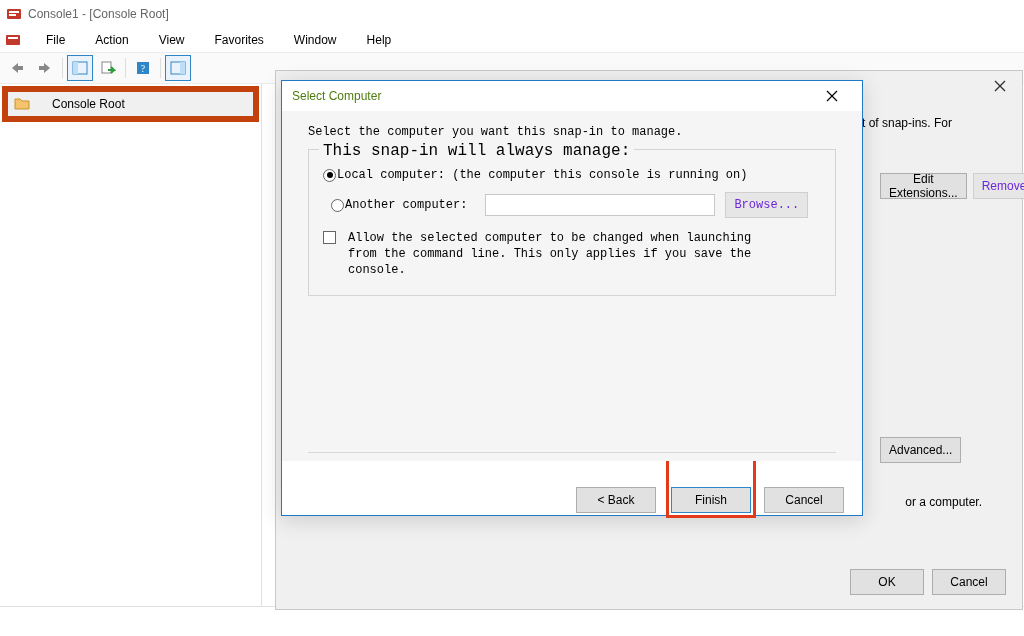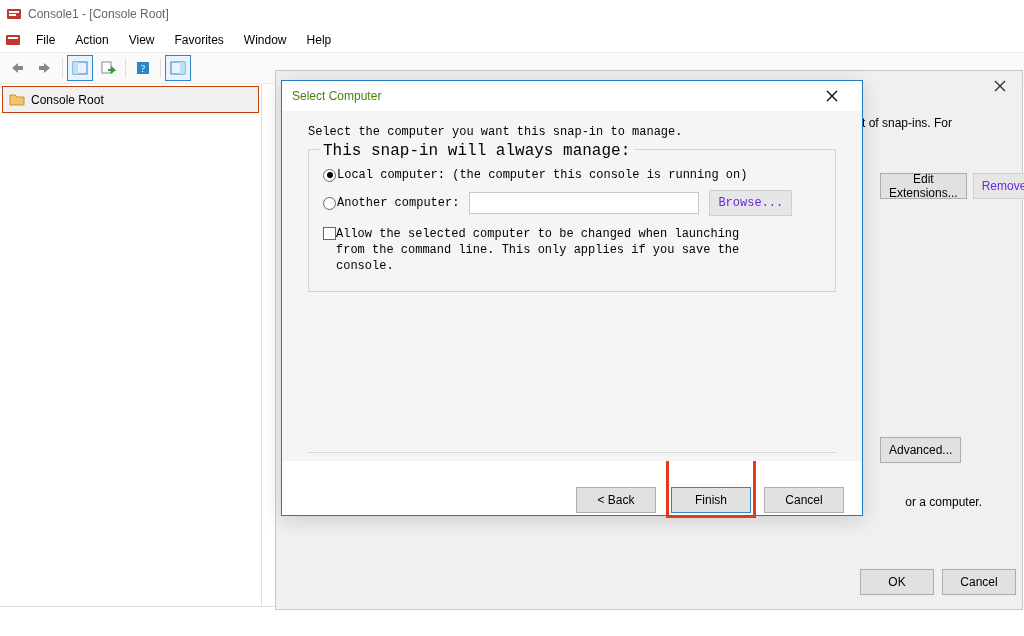--- a/index.html
+++ b/index.html
@@ -26,21 +26,21 @@
     .titlebar .app-icon {
       width: 16px; height: 16px;
       margin-right: 6px;
       display: inline-flex; align-items: center; justify-content: center;
     }
     .menubar {
       height: 24px;
       display: flex;
       align-items: center;
       padding: 0 2px;
-      gap: 0;
+      gap: 10px;
       background: #fff;
     }
     .menubar .app-icon {
       width: 18px; height: 18px;
       margin: 0 4px 0 2px;
       display: inline-flex; align-items: center; justify-content: center;
     }
     .menubar .menu-item {
       padding: 2px 10px;
       cursor: default;
@@ -68,25 +68,25 @@
       height: calc(636px - 28px - 24px - 32px - 30px);
       position: relative;
     }
     .tree {
       width: 262px;
       border-right: 1px solid #e0e0e0;
       background: #fff;
     }
     .tree-item {
       display: flex; align-items: center;
-      height: 27px;
+      height: 36px;
       padding: 0 6px;
-      gap: 6px;
+      gap: 22px;
       background: #f0f0f0;
-      border: 1px solid #c2410c;
+      border: 6px solid #c2410c;
       margin: 2px;
     }
     .folder-icon { width:16px; height:16px; display:inline-flex; }
     .content {
       flex: 1;
       position: relative;
       background: #fff;
     }
     .statusbar {
       height: 30px;
@@ -127,21 +127,21 @@
       cursor: default;
     }
     .win-btn.disabled { color:#6d28d9; border-color:#cfcfcf; background:#e6e6e6; }
     .bg-advanced {
       position:absolute; right:18px; top:366px; width:124px;
     }
     .bg-lower-frag {
       position:absolute; right:40px; top:424px; font-size:12px;
     }
     .bg-ok-cancel {
-      position:absolute; right:6px; bottom:14px;
+      position:absolute; right:16px; bottom:14px;
       display:flex; gap:8px;
     }
     .bg-capD { position:absolute; left:4px; top:406px; font-size:12px; }
 
     
     .wizard {
       position: absolute;
       left: 281px; top: 80px;
       width: 582px; height: 436px;
       border: 1px solid #1e7ac6;
@@ -194,21 +194,21 @@
       width:13px;height:13px;border:1px solid #666;border-radius:50%;
       display:inline-flex;align-items:center;justify-content:center;
       background:#fff;
     }
     .radio-dot.selected::after{content:"";width:6px;height:6px;background:#000;border-radius:50%;}
     .another-row { display:flex; align-items:center; gap:10px; margin: 6px 0 10px 0; }
     .text-input {
       width: 230px; height:22px;
       border:1px solid #c8c8c8; background:#fff;
     }
-    .cbx-row { display:flex; gap:0; font-size:12px; line-height:1.35; }
+    .cbx-row { display:flex; gap:12px; font-size:12px; line-height:1.35; }
     .cbx { width:13px;height:13px;border:1px solid #666;background:#fff; flex:0 0 13px; margin-top:1px;}
     .wizard-sep {
       position:absolute; left:26px; right:26px; bottom: 8px;
       height:1px; background:#d8d8d8;
     }
     .wizard-footer {
       height: 54px;
       display:flex; align-items:center; justify-content:flex-end;
       gap: 10px;
       padding: 0 18px;
@@ -358,21 +358,21 @@
     <div class="intro">Select the computer you want this snap-in to manage.</div>
     <div class="groupbox">
       <span class="legend">This snap-in will always manage:</span>
 
       <div class="radio-row">
         <span class="radio-dot selected"></span>
         <span>Local computer:  (the computer this console is running on)</span>
       </div>
 
       <div class="another-row">
-        <div class="radio-row" style="margin:0">
+        <div class="radio-row" style="margin:8px">
           <span class="radio-dot"></span>
           <span>Another computer:</span>
         </div>
         <div class="text-input"></div>
         <button class="win-btn disabled" style="min-width:80px">Browse...</button>
       </div>
 
       <div class="cbx-row">
         <span class="cbx"></span>
         <span style="max-width:430px">Allow the selected computer to be changed when launching from the command line.  This only applies if you save the console.</span>

